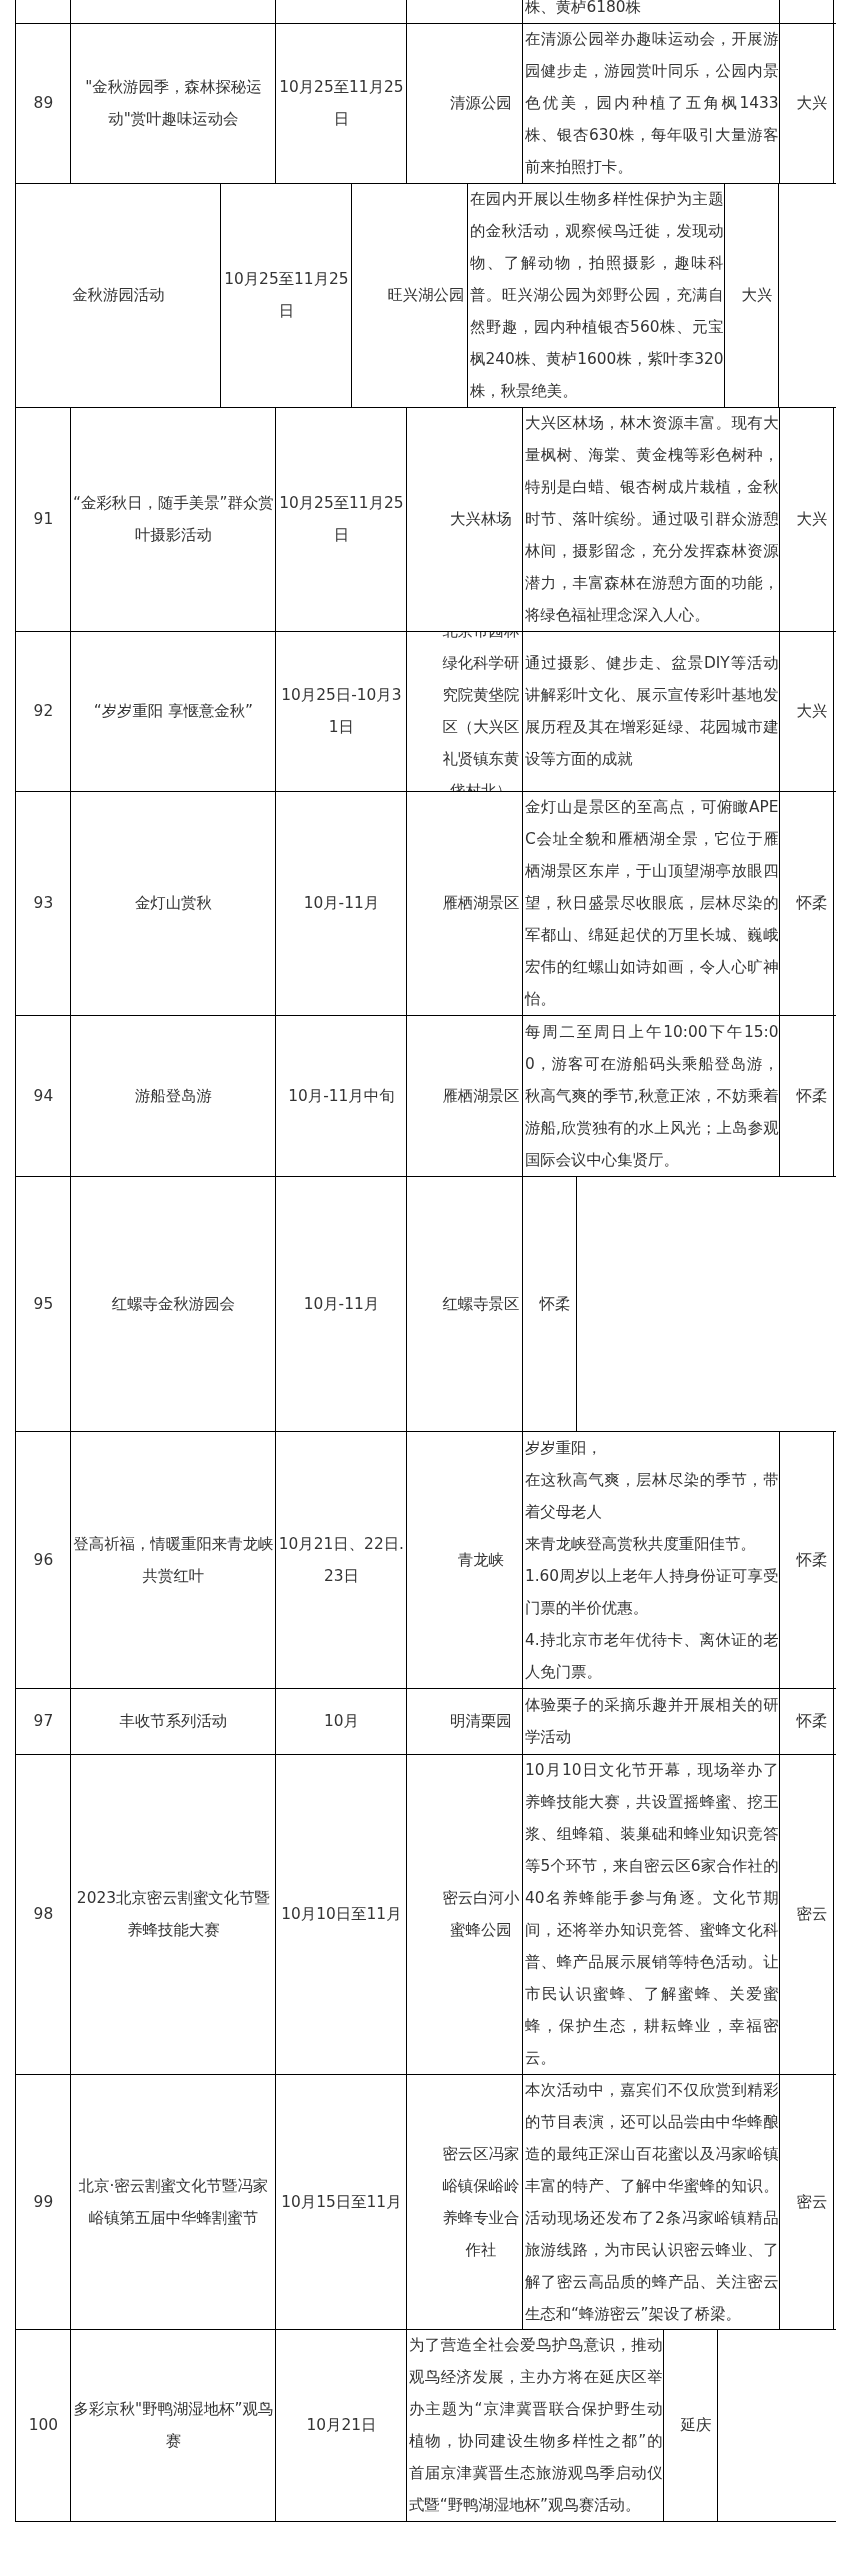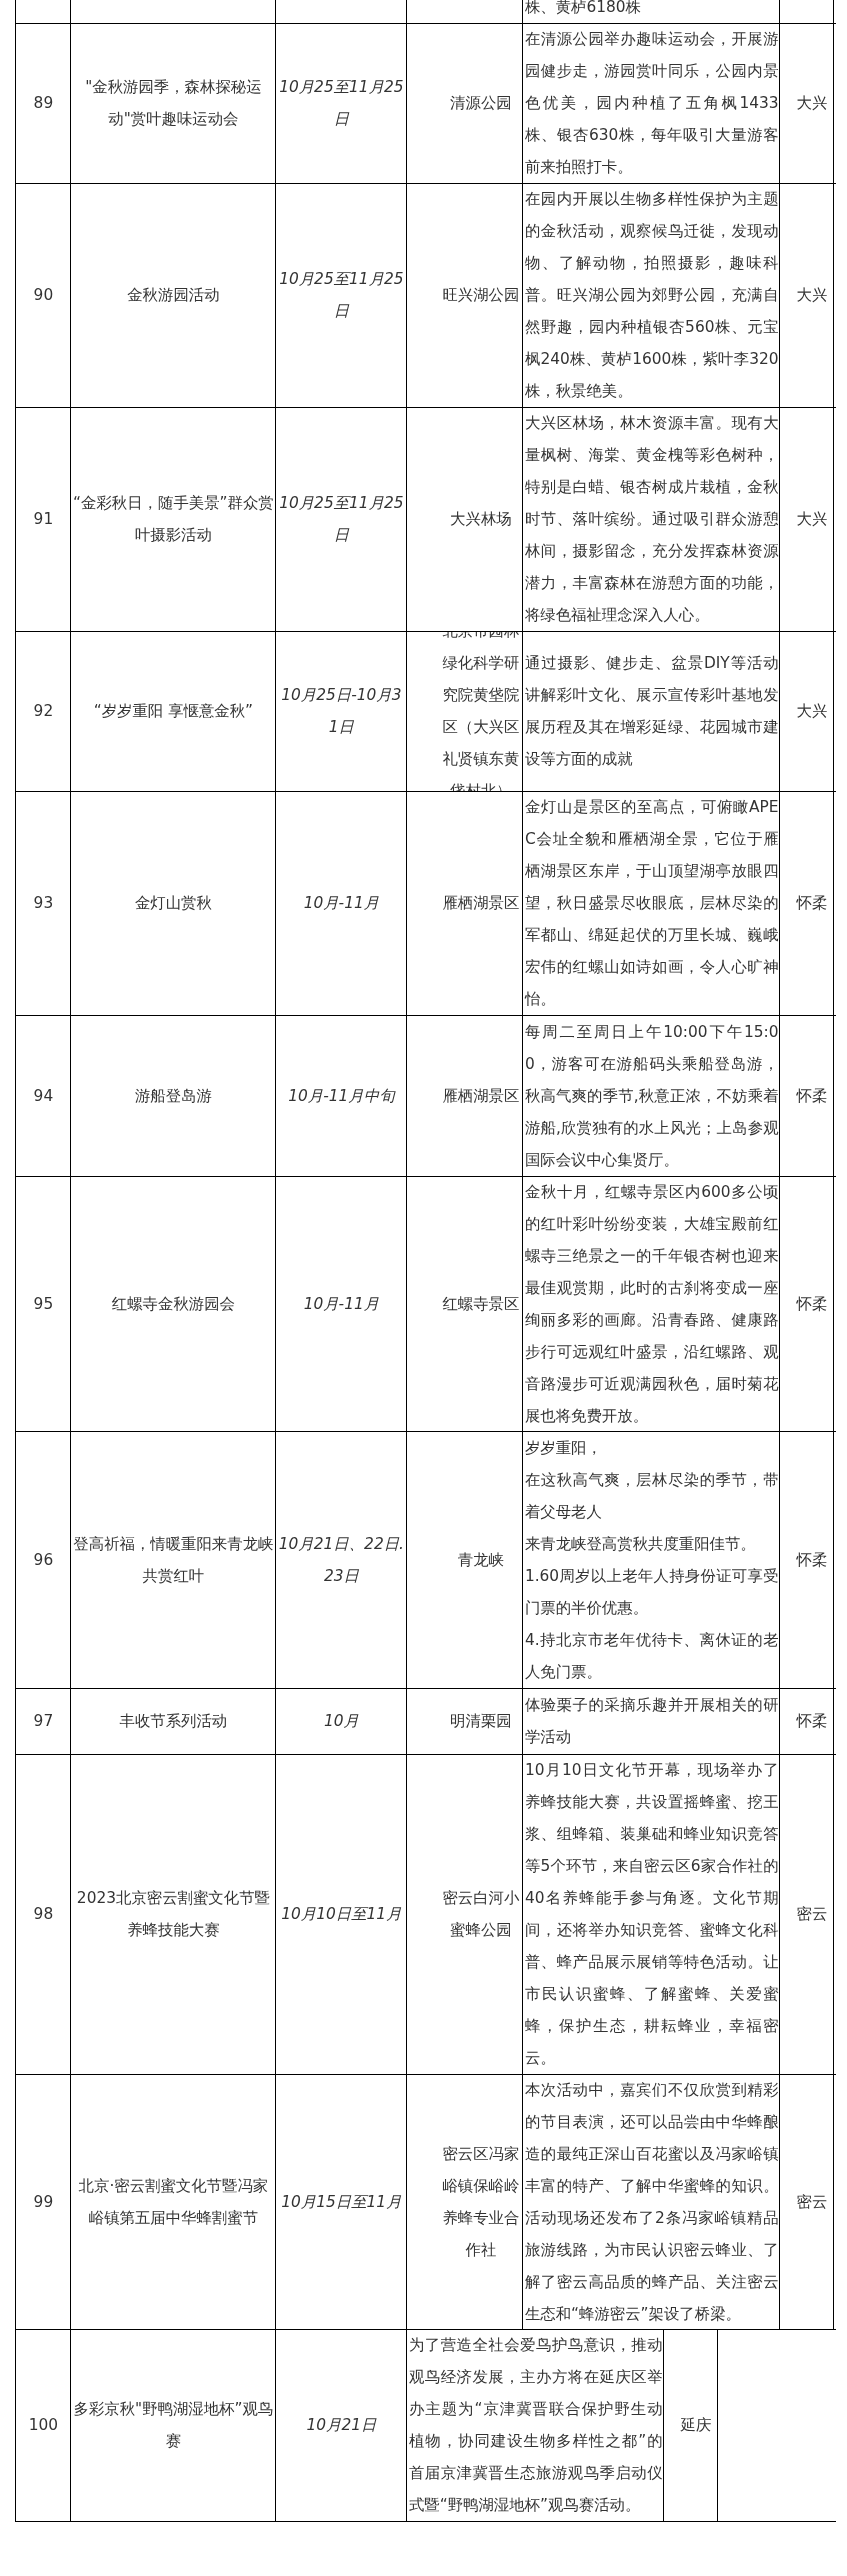--- a/index.html
+++ b/index.html
@@ -11,21 +11,21 @@
   .tbl { position:absolute; left:15.4px; top:-9.2px; width:821px; }
   .row { display:flex; box-sizing:border-box; border-top:1.5px solid #000; }
   .row.last { border-bottom:1.5px solid #000; }
   .cell {
     box-sizing:border-box; flex:none; border-left:1.5px solid #000;
     display:flex; align-items:center; justify-content:center;
     overflow:hidden; line-height:32px;
   }
   .c-no   { width:55px;align-items:center; }
   .c-name { width:205px; }
-  .c-date { width:131px;font-style:italic; }
+  .c-date { width:131px; }
   .c-loc  { width:116px;padding-left:32px; }
   .c-desc { width:257px; }
   .c-dist { width:55px; border-right:1.5px solid #000;padding-left:10px; }
   .txt { display:block; width:100%; text-align:center; padding:0 1.5px; box-sizing:border-box; word-break:break-all; }
   .c-desc .txt { text-align:justify; padding:0 0.8px 0 1.5px; white-space:pre-line; }
 </style>
 </head>
 <body>
 
 <div class="tbl">
@@ -56,23 +56,20 @@
       </div>
     <div class="cell c-desc">
         <div class="txt">在清源公园举办趣味运动会，开展游园健步走，游园赏叶同乐，公园内景色优美，园内种植了五角枫1433株、银杏630株，每年吸引大量游客前来拍照打卡。</div>
       </div>
     <div class="cell c-dist">
         <div class="txt">大兴</div>
       </div>
   </div>
 
   <div class="row" style="height:224px">
-    <div class="cell c-no">
-        <div class="txt">90</div>
-      </div>
     <div class="cell c-name">
         <div class="txt">金秋游园活动</div>
       </div>
     <div class="cell c-date">
         <div class="txt">10月25至11月25日</div>
       </div>
     <div class="cell c-loc">
         <div class="txt">旺兴湖公园</div>
       </div>
     <div class="cell c-desc">
@@ -172,23 +169,20 @@
         <div class="txt">95</div>
       </div>
     <div class="cell c-name">
         <div class="txt">红螺寺金秋游园会</div>
       </div>
     <div class="cell c-date">
         <div class="txt">10月-11月</div>
       </div>
     <div class="cell c-loc">
         <div class="txt">红螺寺景区</div>
-      </div>
-    <div class="cell c-desc">
-        <div class="txt">金秋十月，红螺寺景区内600多公顷的红叶彩叶纷纷变装，大雄宝殿前红螺寺三绝景之一的千年银杏树也迎来最佳观赏期，此时的古刹将变成一座绚丽多彩的画廊。沿青春路、健康路步行可远观红叶盛景，沿红螺路、观音路漫步可近观满园秋色，届时菊花展也将免费开放。</div>
       </div>
     <div class="cell c-dist">
         <div class="txt">怀柔</div>
       </div>
   </div>
 
   <div class="row" style="height:257px">
     <div class="cell c-no">
         <div class="txt">96</div>
       </div>

